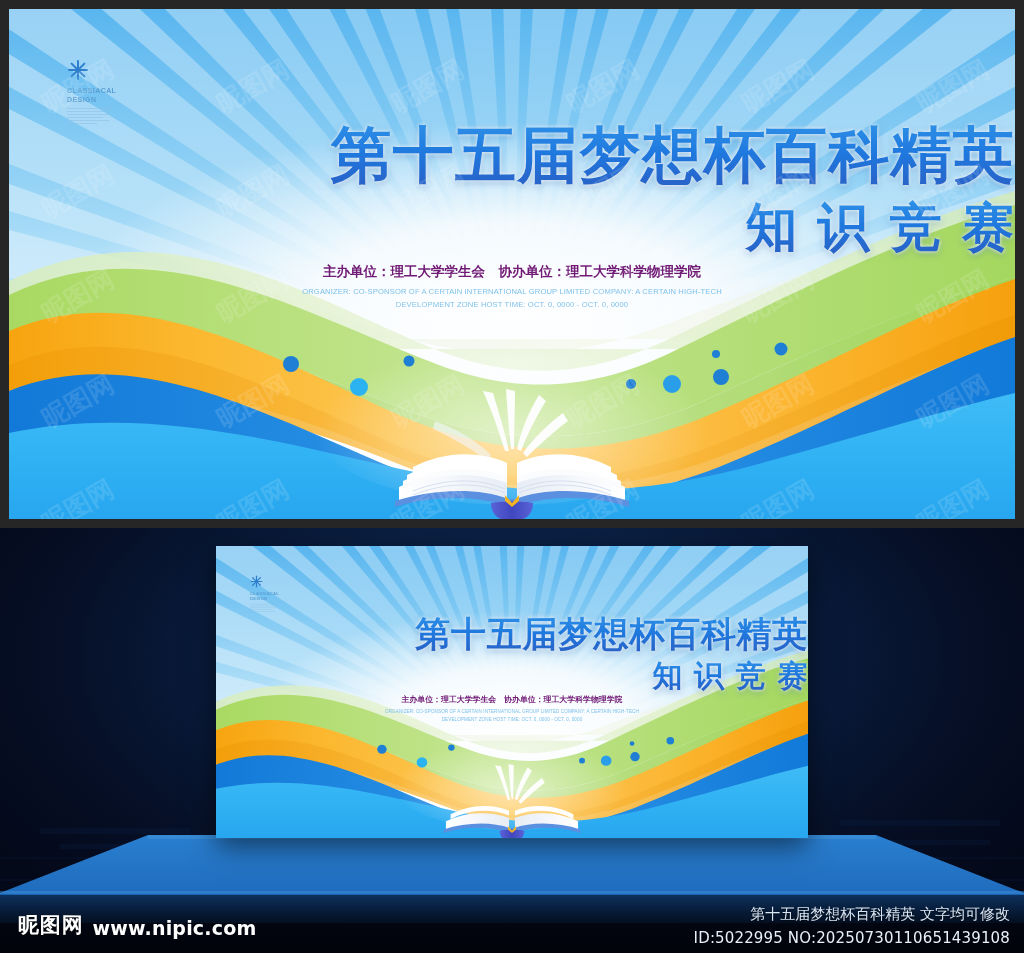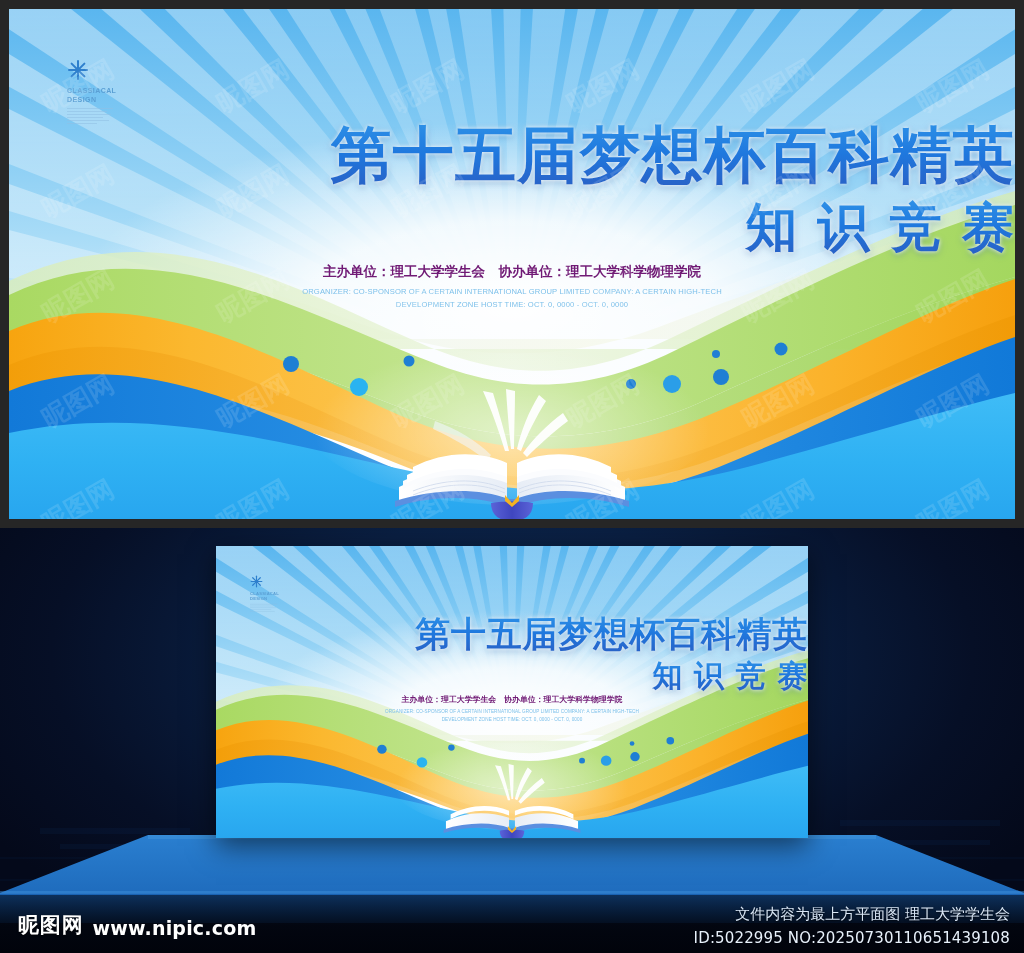--- a/index.html
+++ b/index.html
@@ -546,17 +546,17 @@
         <div class="eng-line" style="font-size:4.6px; line-height:8px; margin-top:2px;">ORGANIZER: CO-SPONSOR OF A CERTAIN INTERNATIONAL GROUP LIMITED COMPANY: A CERTAIN HIGH-TECH</div>
         <div class="eng-line" style="font-size:4.6px; line-height:8px;">DEVELOPMENT ZONE  HOST TIME: OCT. 0, 0000 - OCT. 0, 0000</div>
       </div>
     </div>
 
     <div class="footer-bar">
       <div class="nipic">
         <span class="nipic-cn">昵图网</span>
         <span class="nipic-url">www.nipic.com</span>
       </div>
-      <div class="foot-note">文件内容为最上方平面图 理工大学学生会</div>
+      <div class="foot-note">第十五届梦想杯百科精英 文字均可修改</div>
       <div class="foot-id">ID:5022995 NO:20250730110651439108</div>
     </div>
   </div>
 </div>
 
 </body></html>

